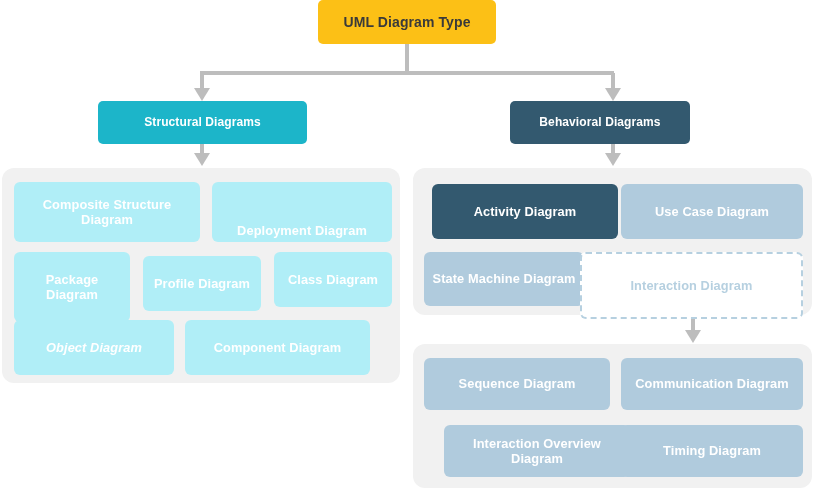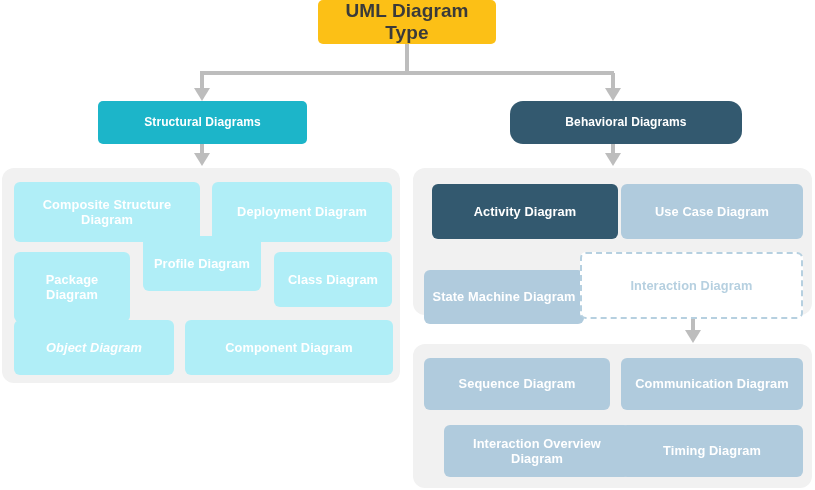--- a/index.html
+++ b/index.html
@@ -32,38 +32,37 @@
     font-weight: bold;
     line-height: 1.18;
     letter-spacing: 0.1px;
     padding: 4px 6px;
   }
   .root-node {
     left: 318px; top: 0px;
     width: 178px; height: 44px;
     background: #fcc016;
     color: #3a3a3a;
-    font-size: 19px;
+    font-size: 14px;
     border-radius: 5px;
   }
   .branch-node {
     height: 43px;
     font-size: 12px;
     border-radius: 5px;
   }
   .structural-branch {
     left: 98px; top: 101px;
     width: 209px;
     background: #1cb5c9;
   }
   .behavioral-branch {
     left: 510px; top: 101px;
-    width: 232px;
+    width: 180px;
     background: #33596f;
-    border-radius: 13px;
   }
   .panel {
     position: absolute;
     box-sizing: border-box;
     background: #f1f1f1;
     border-radius: 12px;
   }
   .panel-structural {
     left: 2px; top: 168px;
     width: 398px; height: 215px;
@@ -131,51 +130,51 @@
 
   <div class="node branch-node behavioral-branch">
     <span>Behavioral Diagrams</span>
   </div>
 
   <div class="panel panel-structural"></div>
 
   <div class="node leaf leaf-cyan" style="left:14px; top:182px; width:186px; height:60px;">
     <span>Composite Structure Diagram</span>
   </div>
-  <div class="node leaf leaf-cyan" style="left:212px; top:182px; width:180px; height:60px;">
+  <div class="node leaf leaf-cyan" style="left:212px; top:182px; width:180px; height:60px;align-items:flex-end;">
     <span>Deployment Diagram</span>
   </div>
 
   <div class="node leaf leaf-cyan" style="left:14px; top:252px; width:116px; height:70px;">
     <span>Package Diagram</span>
   </div>
-  <div class="node leaf leaf-cyan" style="left:143px; top:236px; width:118px; height:55px;">
+  <div class="node leaf leaf-cyan" style="left:143px; top:256px; width:118px; height:55px;">
     <span>Profile Diagram</span>
   </div>
   <div class="node leaf leaf-cyan" style="left:274px; top:252px; width:118px; height:55px;">
     <span>Class Diagram</span>
   </div>
 
   <div class="node leaf leaf-cyan" style="left:14px; top:320px; width:160px; height:55px;font-style:italic;">
     <span>Object Diagram</span>
   </div>
-  <div class="node leaf leaf-cyan" style="left:185px; top:320px; width:208px; height:55px;">
+  <div class="node leaf leaf-cyan" style="left:185px; top:320px; width:185px; height:55px;">
     <span>Component Diagram</span>
   </div>
 
   <div class="panel panel-behavioral-top"></div>
 
   <div class="node leaf leaf-navy" style="left:424px; top:184px; width:186px; height:55px;margin-left:8px;">
     <span>Activity Diagram</span>
   </div>
   <div class="node leaf leaf-blue" style="left:621px; top:184px; width:182px; height:55px;text-align:right;">
     <span>Use Case Diagram</span>
   </div>
 
-  <div class="node leaf leaf-blue" style="left:424px; top:270px; width:160px; height:54px;">
+  <div class="node leaf leaf-blue" style="left:424px; top:252px; width:160px; height:54px;">
     <span>State Machine Diagram</span>
   </div>
   <div class="node leaf leaf-dashed" style="left:580px; top:252px; width:223px; height:67px;">
     <span>Interaction Diagram</span>
   </div>
 
   <div class="panel panel-behavioral-bottom"></div>
 
   <div class="node leaf leaf-blue" style="left:424px; top:358px; width:186px; height:52px;text-align:center;">
     <span>Sequence Diagram</span>

